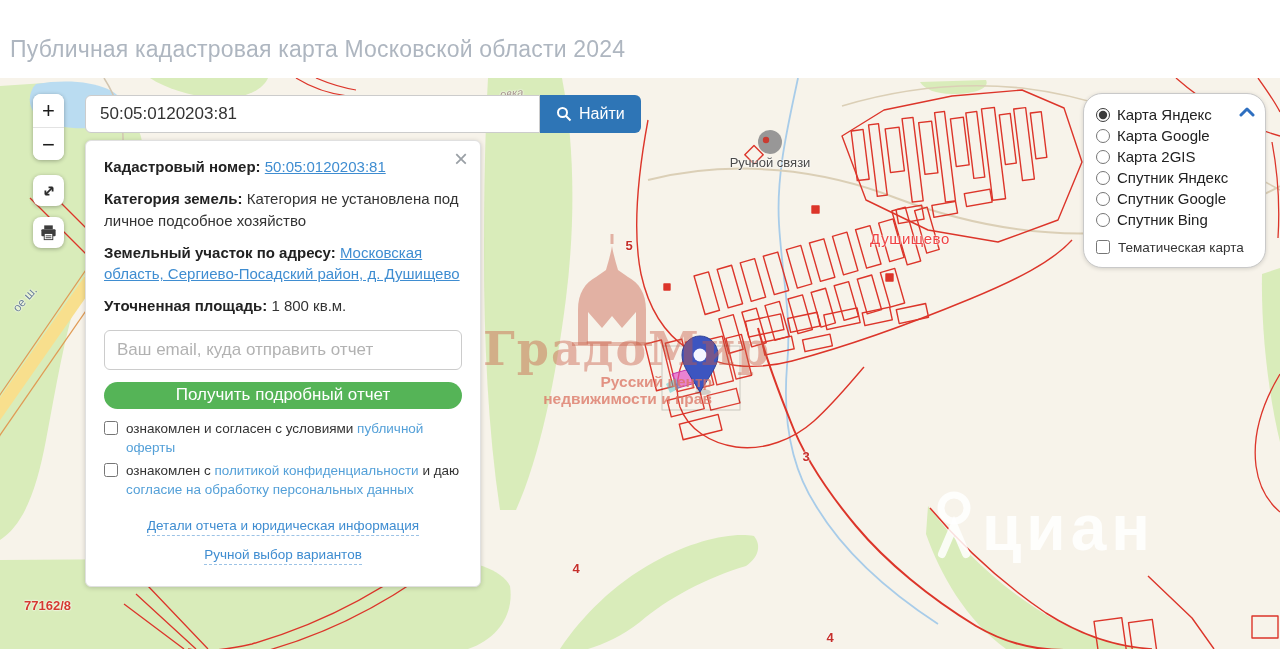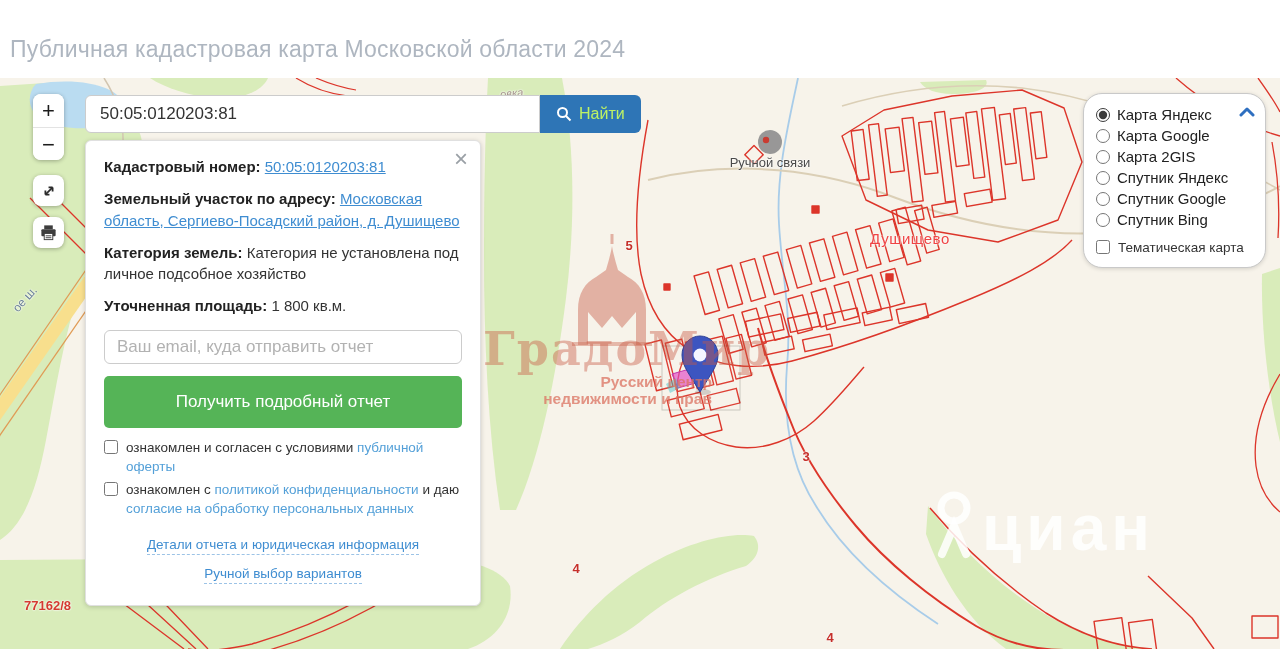--- a/index.html
+++ b/index.html
@@ -32,38 +32,38 @@
             border-radius:8px; box-shadow:0 1px 4px rgba(0,0,0,.3); cursor:pointer;
             display:flex; align-items:center; justify-content:center; }
   .btn-expand { top:97px; }
   .btn-print { top:139px; }
 
   
   .search-wrap { position:absolute; left:85px; top:17px; display:flex; }
   .search-input { width:455px; height:38px; border:1px solid #ccc; border-radius:6px 0 0 6px;
                   padding:0 14px; font-size:17px; color:#333; background:#fff; outline:none;
                   font-family:"Liberation Sans", sans-serif; }
-  .search-btn { height:38px; padding:0 16px; background:#2e75b6; color:#bef264; border:none;
+  .search-btn { height:38px; padding:0 16px; background:#2e75b6; color:#ffffff; border:none;
                 border-radius:0 6px 6px 0; font-size:16px; cursor:pointer; display:flex;
                 align-items:center; gap:7px; font-family:"Liberation Sans", sans-serif; }
 
   
   .card { position:absolute; left:85px; top:62px; width:396px; background:#fff; border:1px solid #e0e0e0;
           border-radius:6px; box-shadow:0 1px 5px rgba(0,0,0,.18); padding:15px 18px 14px 18px;
           font-size:15px; color:#333; line-height:1.42; }
   .card .close { position:absolute; top:6px; right:12px; background:none; border:none;
                  font-size:24px; color:#9aa0a6; cursor:pointer; line-height:1; }
   .card p { margin-bottom:11px; }
   .card b { color:#222; }
   .card a { color:#3f8dd1; text-decoration:underline; cursor:pointer; }
-  .email-input { width:100%; height:34px; border:1px solid #ccc; border-radius:6px; padding:0 12px;
+  .email-input { width:100%; height:40px; border:1px solid #ccc; border-radius:6px; padding:0 12px;
                  font-size:17px; color:#701a75; outline:none; margin:2px 0 12px 0;
                  font-family:"Liberation Sans", sans-serif; }
   .email-input::placeholder { color:#b2b2b2; }
-  .report-btn { width:100%; height:52px; background:#55b457; border:none; border-radius:5px;
+  .report-btn { width:100%; height:27px; background:#55b457; border:none; border-radius:15px;
                 color:#fff; font-size:17px; cursor:pointer; margin-bottom:10px;
                 font-family:"Liberation Sans", sans-serif; }
   .consent { position:relative; padding-left:22px; font-size:13.5px; line-height:1.45;
              color:#333; margin-bottom:3px; display:block; cursor:pointer; }
   .consent input { position:absolute; left:0; top:2px; width:14px; height:14px; }
   .consent a { text-decoration:none; color:#54a0d8; }
   .card-links { text-align:center; margin-top:14px; }
   .card-links a { display:inline-block; font-size:13.5px; color:#3f8dd1; text-decoration:none;
                   border-bottom:1px dashed #9cc3e6; margin-bottom:7px; cursor:pointer; }
 
@@ -285,22 +285,22 @@
           <circle cx="6.5" cy="6.5" r="4.5" fill="none" stroke="#fff" stroke-width="2"></circle>
           <line x1="10" y1="10" x2="14.5" y2="14.5" stroke="#fff" stroke-width="2"></line>
         </svg>
         <span>Найти</span>
       </button>
     </div>
 
     <div class="card">
       <button class="close">×</button>
       <p><b>Кадастровый номер: </b><a>50:05:0120203:81</a></p>
+      <p><b>Категория земель: </b><span>Категория не установлена под личное подсобное хозяйство</span></p>
       <p><b>Земельный участок по адресу: </b><a>Московская область, Сергиево-Посадский район, д. Душищево</a></p>
-      <p><b>Категория земель: </b><span>Категория не установлена под личное подсобное хозяйство</span></p>
       <p><b>Уточненная площадь: </b><span>1 800 кв.м.</span></p>
       <input class="email-input" type="text" placeholder="Ваш email, куда отправить отчет" style="">
       <button class="report-btn">Получить подробный отчет</button>
       <label class="consent">
         <input type="checkbox" style="">
         <span>ознакомлен и согласен с условиями </span><a>публичной оферты</a>
       </label>
       <label class="consent">
         <input type="checkbox" style="">
         <span>ознакомлен с </span><a>политикой конфиденциальности</a><span> и даю </span><a>согласие на обработку персональных данных</a>

